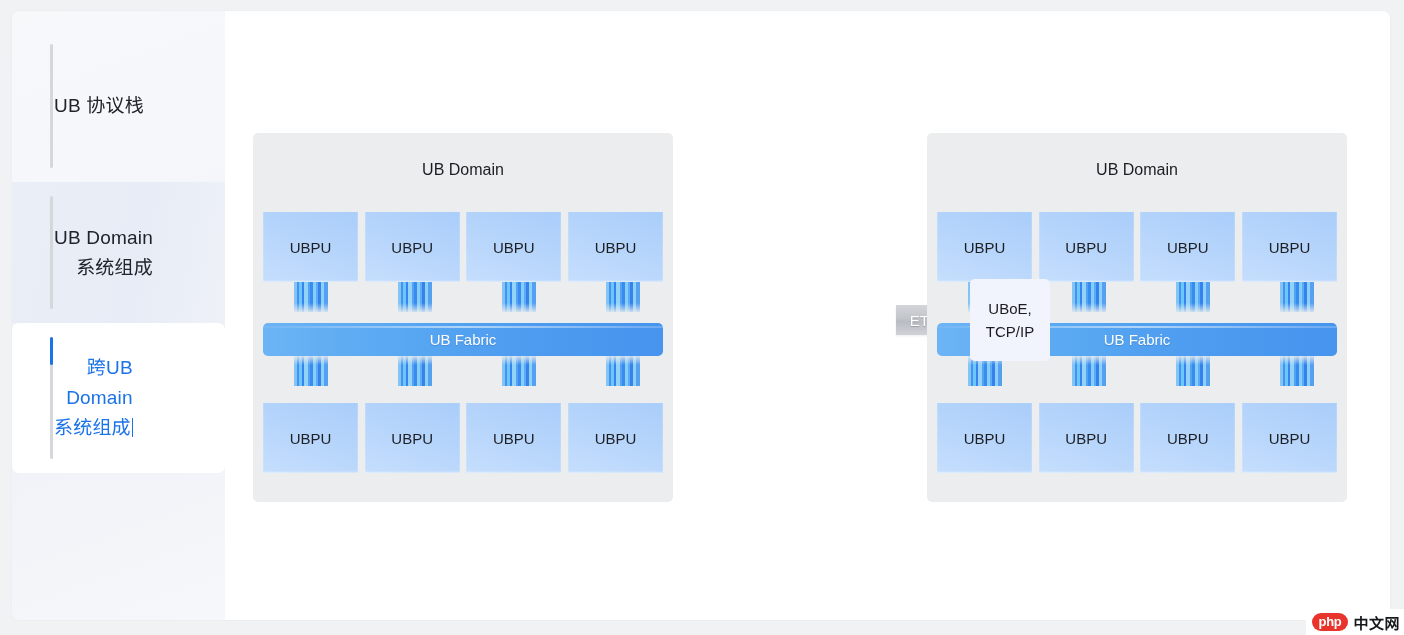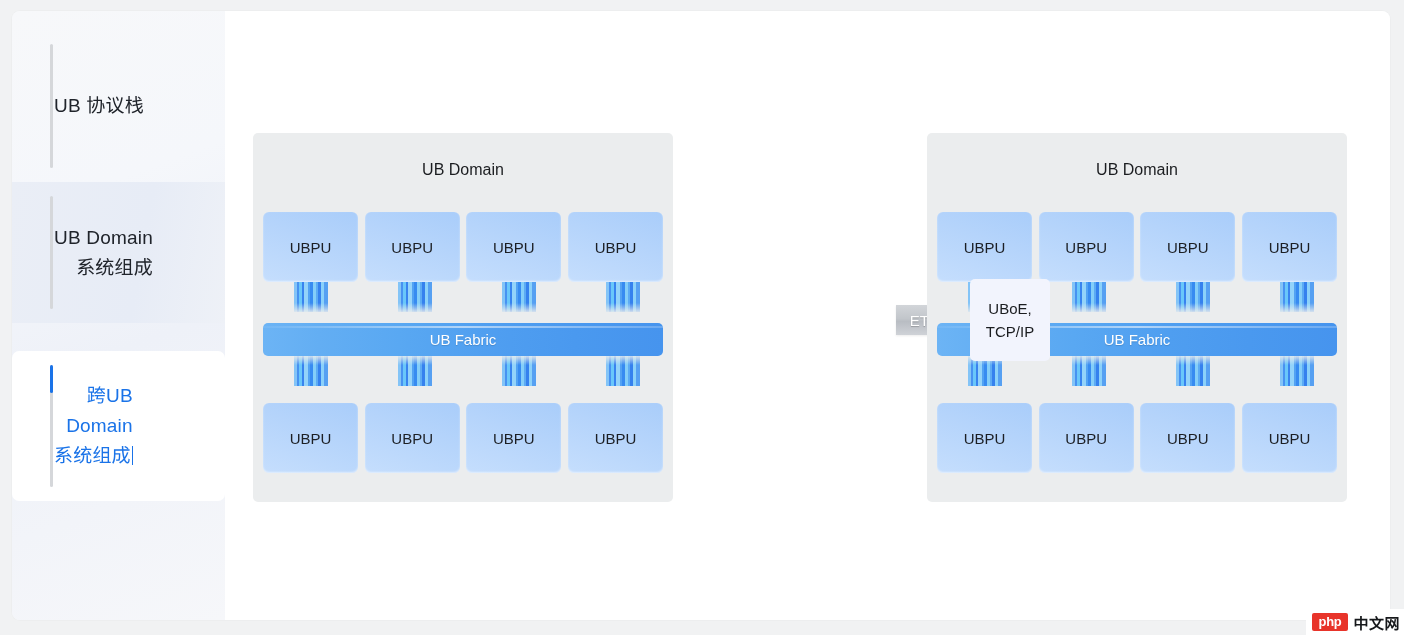--- a/index.html
+++ b/index.html
@@ -93,21 +93,21 @@
     display: inline-block;
     width: 1px;
     height: 19px;
     background: #1a73e8;
     vertical-align: -3px;
     margin-left: 1px;
   }
 
   .nav-item.i0 { height: 152px; }
   .nav-item.i1 { height: 141px; background: linear-gradient(100deg,#eaeef6 0%, #e7ecf6 60%, #eef1f7 100%); }
-  .nav-item.i2 { height: 150px; margin-top: 28px; }
+  .nav-item.i2 { height: 150px; }
   .nav-item.i3 { height: 141px; }
 
   
   .content {
     flex: 1 1 auto;
     background: #ffffff;
     position: relative;
   }
 
   .canvas {
@@ -147,21 +147,21 @@
     height: 70px;
     display: flex;
     justify-content: space-between;
   }
   .ubpu-row.top    { top: 79px; }
   .ubpu-row.bottom { top: 270px; }
 
   .ubpu {
     width: 95px;
     height: 70px;
-    border-radius: 6px;
+    border-radius: 0;
     background: linear-gradient(200deg, #a9cdfa 0%, #b5d4fb 42%, #c5defd 100%);
     box-shadow: inset 0 -1px 2px rgba(255,255,255,0.55);
     display: flex;
     align-items: center;
     justify-content: center;
     font-size: 15px;
     color: #1c1f24;
   }
 
   
@@ -272,21 +272,21 @@
     align-items: center;
     gap: 5px;
     padding: 0 4px 0 6px;
     box-sizing: border-box;
   }
   .wm-php {
     background: #e8342a;
     color: #ffffff;
     font-size: 13px;
     font-weight: bold;
-    border-radius: 2px;
+    border-radius: 9px;
     padding: 1px 7px 2px;
     line-height: 15px;
     letter-spacing: -0.3px;
   }
   .wm-cn {
     color: #16181b;
     font-size: 15px;
     font-weight: bold;
     letter-spacing: 0.5px;
   }

